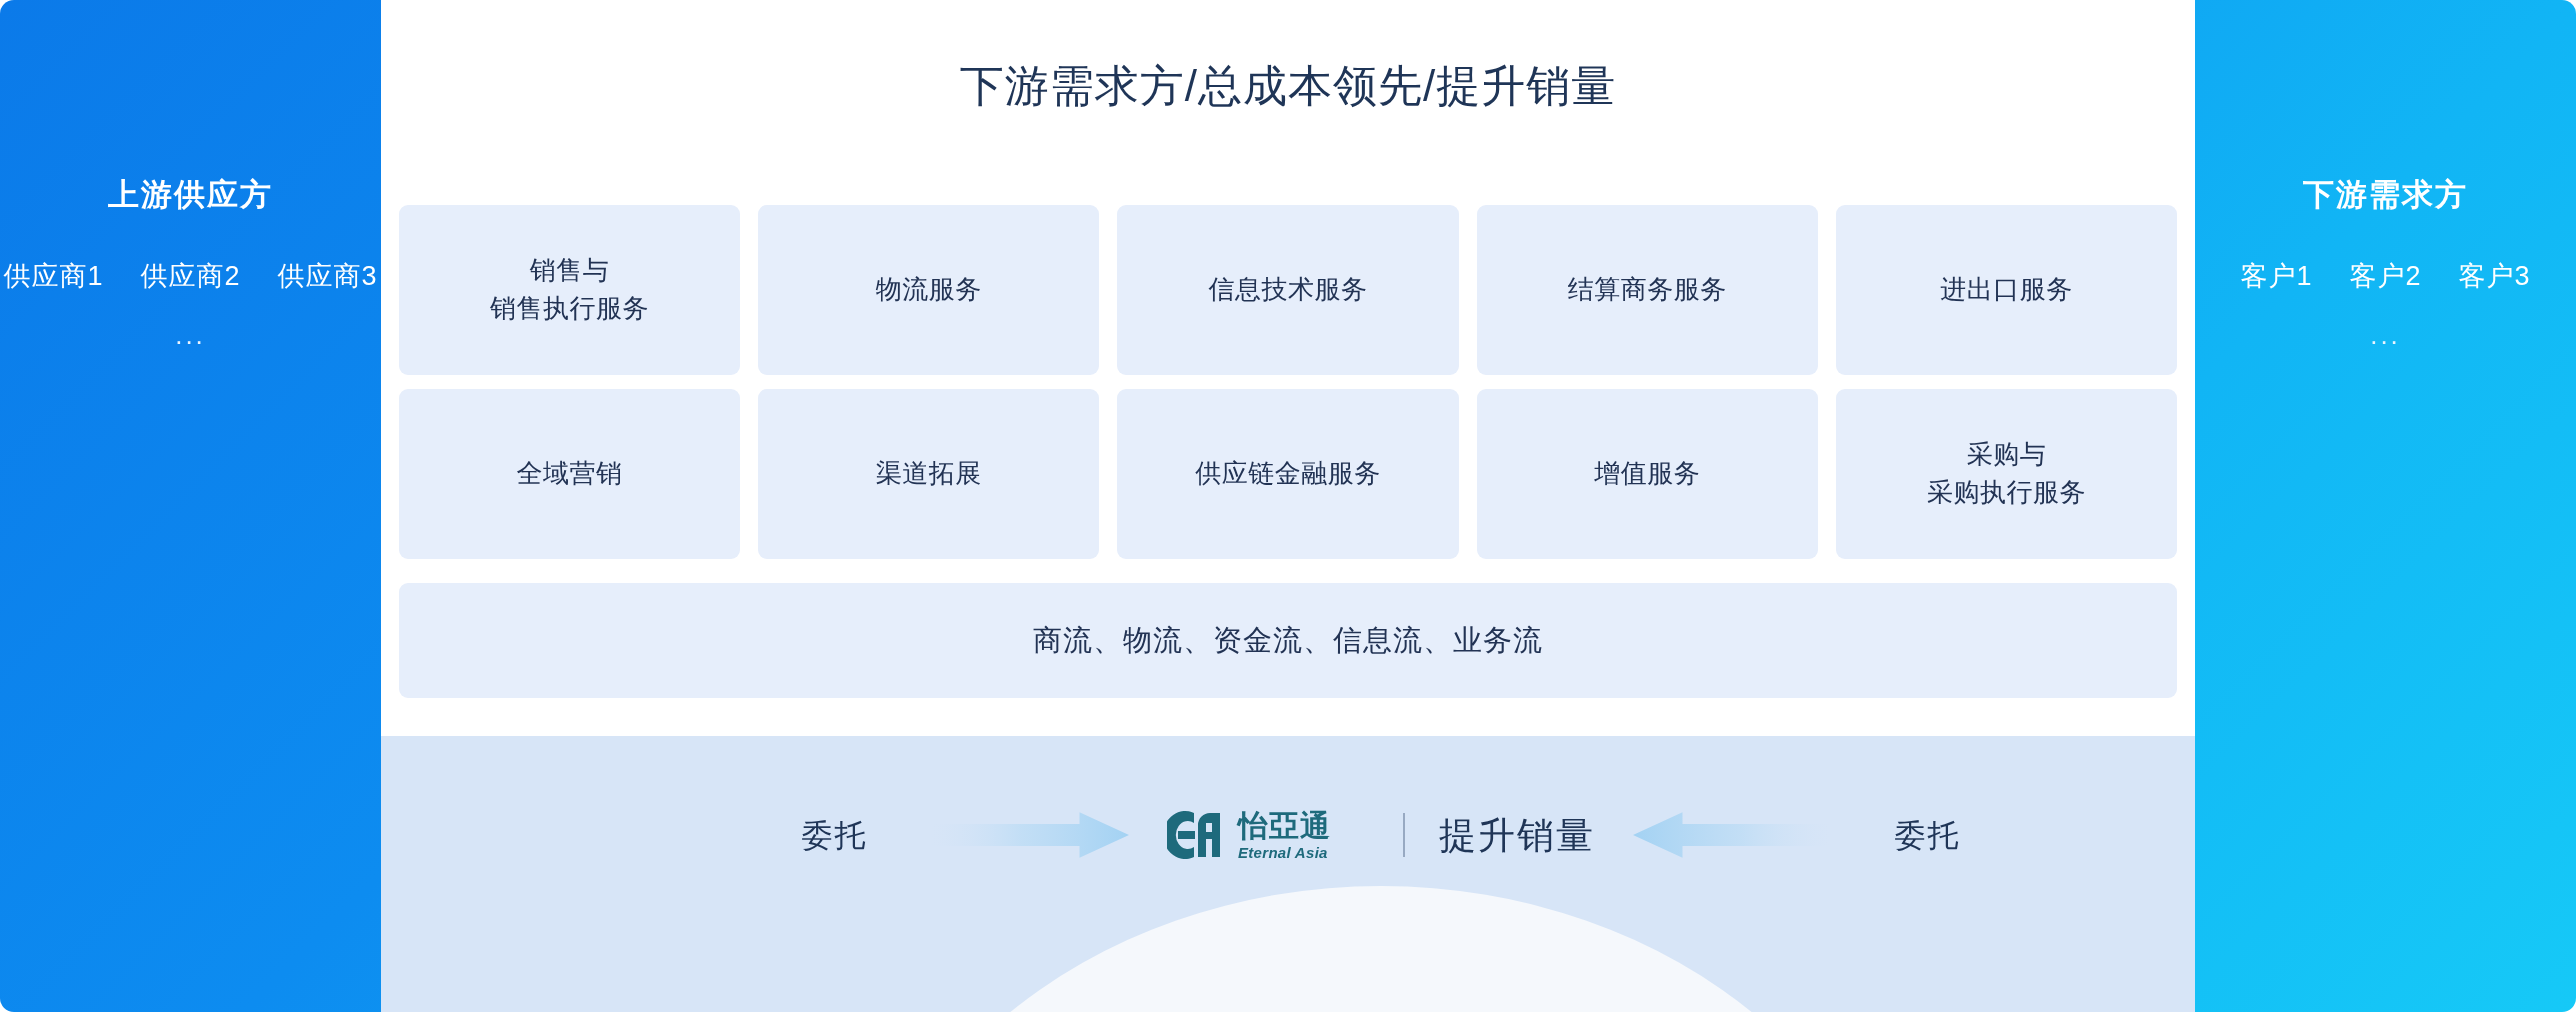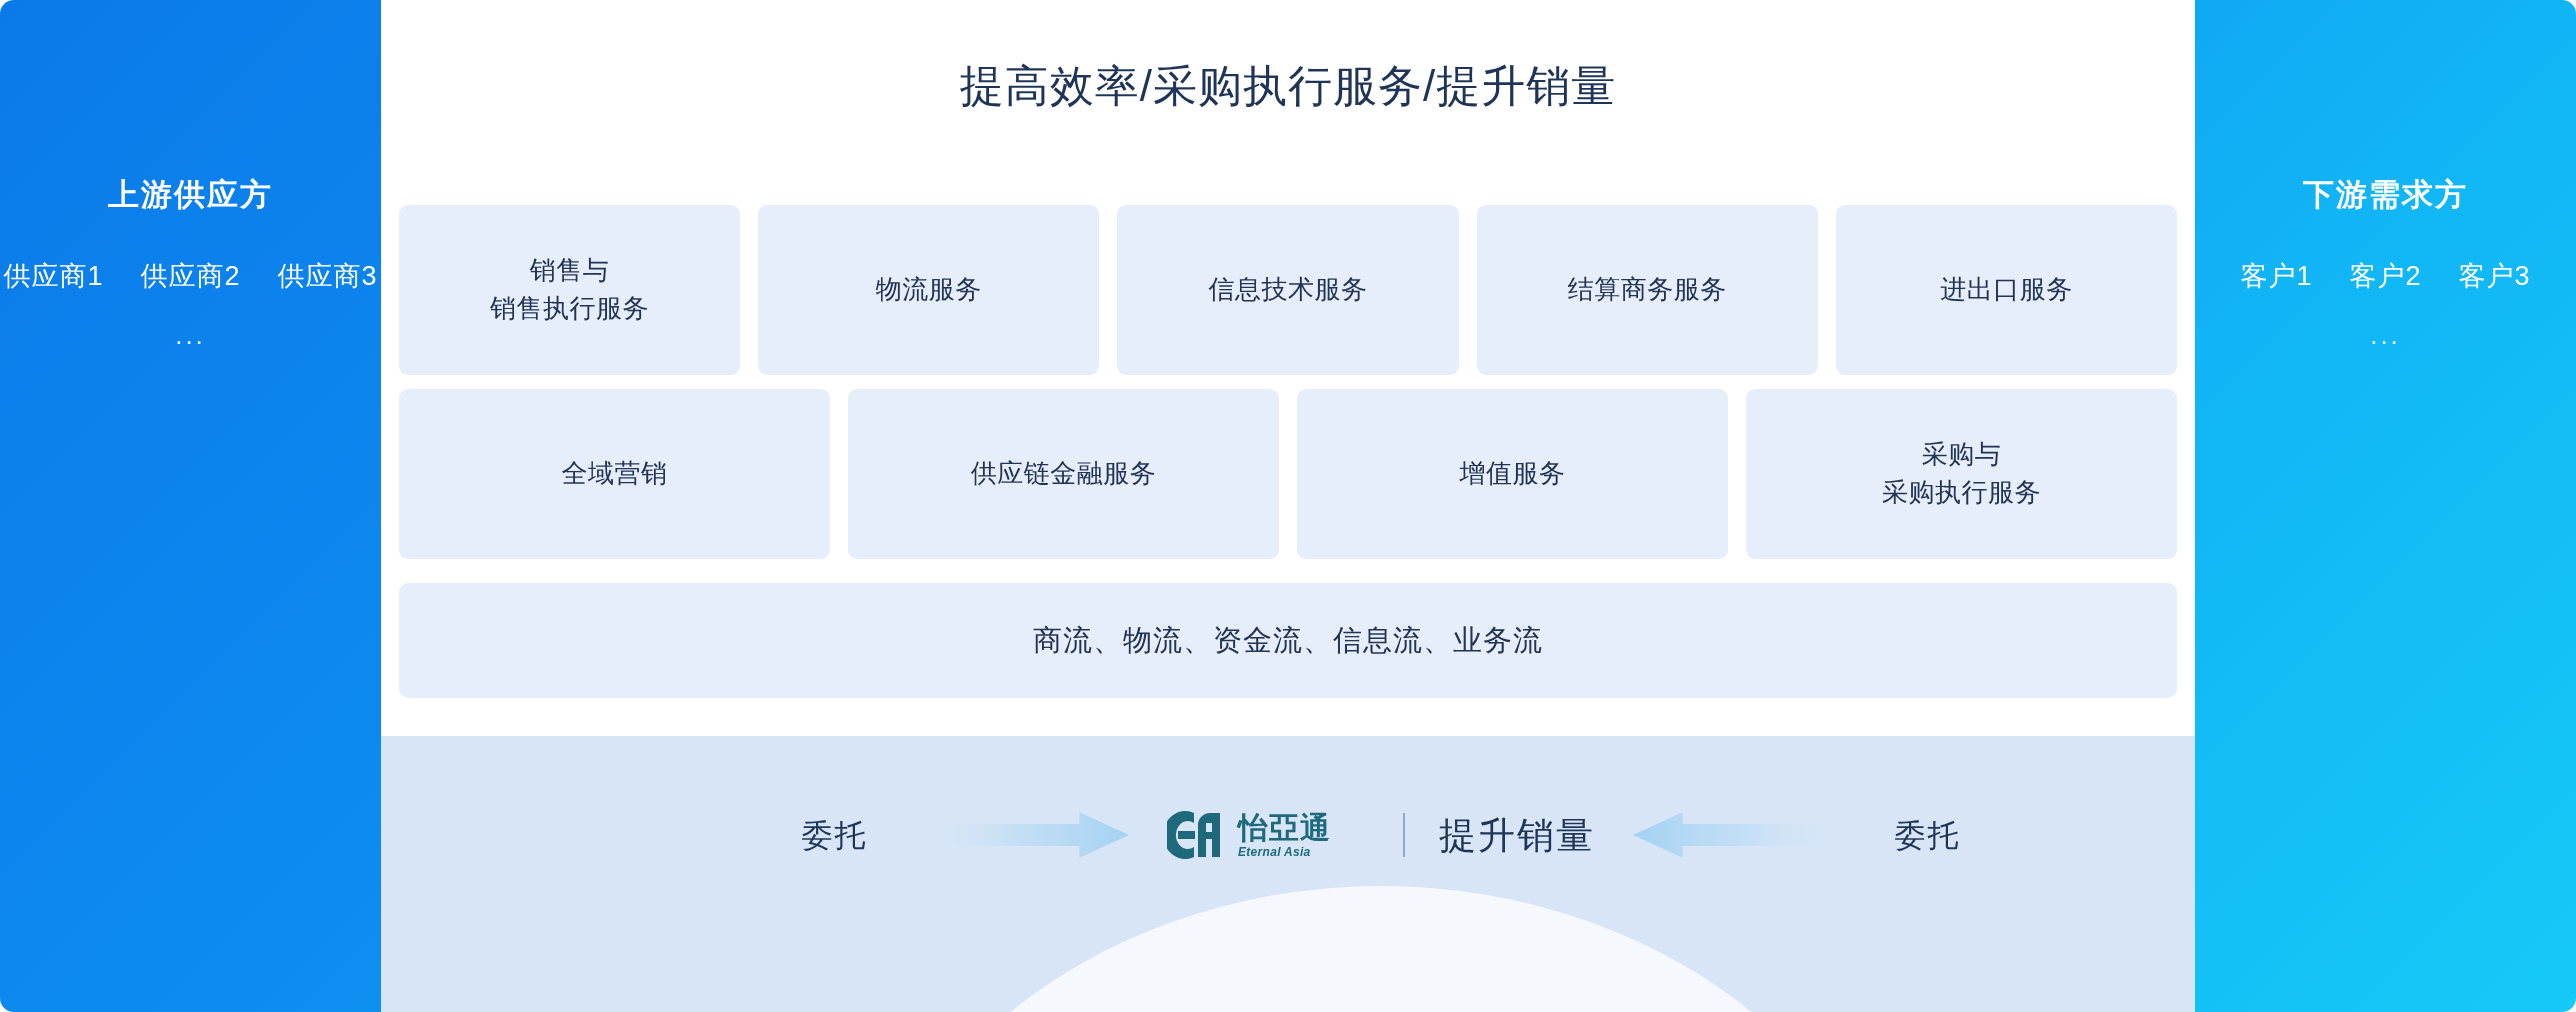--- a/index.html
+++ b/index.html
@@ -209,21 +209,21 @@
     line-height: 1;
   }
   .logo-cn {
     font-size: 30px;
     font-weight: 700;
     color: #1e6a7c;
     letter-spacing: 1px;
     line-height: 1.05;
   }
   .logo-en {
-    font-size: 12px;
+    font-size: 15px;
     font-weight: 700;
     font-style: italic;
     color: #1e6a7c;
     letter-spacing: 0.3px;
     margin-top: 3px;
     line-height: 1;
   }
   .logo-divider {
     width: 2px;
     height: 44px;
@@ -259,33 +259,34 @@
     <div class="rail-list">
       <div class="rail-item">客户1</div>
       <div class="rail-item">客户2</div>
       <div class="rail-item">客户3</div>
     </div>
     <div class="rail-ellipsis">...</div>
   </div>
 
   <div class="panel">
 
-    <div class="panel-title">提高效率/采购执行服务/提升销量</div>
+    <div class="panel-title">下游需求方/总成本领先/提升销量</div>
 
     <div class="grid">
       <div class="grid-row">
         <div class="card">销售与
 销售执行服务</div>
         <div class="card">物流服务</div>
         <div class="card">信息技术服务</div>
         <div class="card">结算商务服务</div>
         <div class="card">进出口服务</div>
       </div>
       <div class="grid-row">
         <div class="card">全域营销</div>
+        <div class="card">渠道拓展</div>
         <div class="card">供应链金融服务</div>
         <div class="card">增值服务</div>
         <div class="card">采购与
 采购执行服务</div>
       </div>
     </div>
 
     <div class="flow-bar">商流、物流、资金流、信息流、业务流</div>
 
     <div class="band">

